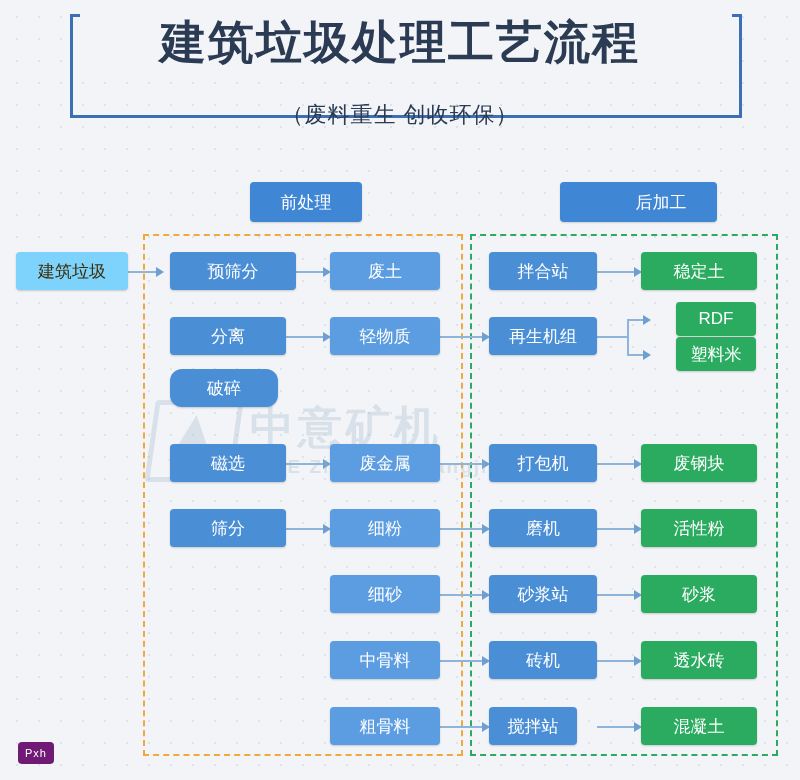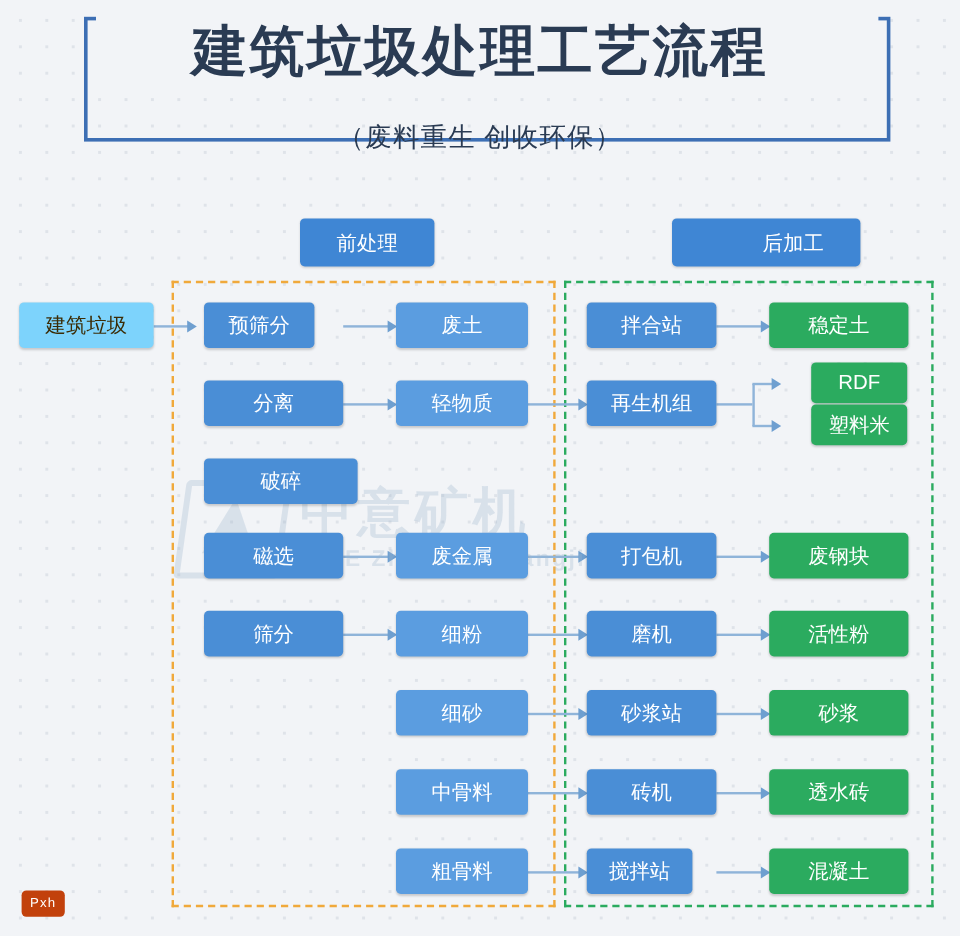--- a/index.html
+++ b/index.html
@@ -121,21 +121,21 @@
   .wm-mark:before{
     content:"";position:absolute;left:16px;top:10px;
     width:0;height:0;
     border-left:22px solid transparent;
     border-right:22px solid transparent;
     border-bottom:46px solid #9fb6cd;
   }
   .logo{
     position:absolute;left:18px;top:742px;
     width:36px;height:22px;
-    background:#c2410c;
+    background:#701a75;
     border-radius:4px;
     color:#ffffff;font-size:11px;
     display:flex;align-items:center;justify-content:center;
     letter-spacing:1px;
   }
 </style>
 </head>
 <body>
 
 <div class="bg-dots"></div>
@@ -212,23 +212,23 @@
 <div class="arrow" style="left:634px;top:722px;"></div>
 
 <div class="watermark">
   <div class="wm-mark"></div>
   <div class="wm-text-1">中意矿机</div>
   <div class="wm-text-2">ZOONYE  Zhongyi Kuangji</div>
 </div>
 
 <div class="node n-yellow" style="left:16px;top:252px;width:112px;height:38px;">建筑垃圾</div>
 
-<div class="node n-blue" style="left:170px;top:252px;width:92px;height:38px;">预筛分</div>
+<div class="node n-blue" style="left:170px;top:252px;width:126px;height:38px;">预筛分</div>
 <div class="node n-blue" style="left:170px;top:317px;width:116px;height:38px;">分离</div>
-<div class="node n-blue" style="left:170px;top:382px;width:128px;height:38px;">破碎</div>
+<div class="node n-blue" style="left:170px;top:369px;width:108px;height:38px;border-radius:12px;">破碎</div>
 <div class="node n-blue" style="left:170px;top:444px;width:116px;height:38px;">磁选</div>
 <div class="node n-blue" style="left:170px;top:509px;width:116px;height:38px;">筛分</div>
 
 <div class="node n-blue-light" style="left:330px;top:252px;width:110px;height:38px;">废土</div>
 <div class="node n-blue-light" style="left:330px;top:317px;width:110px;height:38px;">轻物质</div>
 <div class="node n-blue-light" style="left:330px;top:444px;width:110px;height:38px;">废金属</div>
 <div class="node n-blue-light" style="left:330px;top:509px;width:110px;height:38px;">细粉</div>
 <div class="node n-blue-light" style="left:330px;top:575px;width:110px;height:38px;">细砂</div>
 <div class="node n-blue-light" style="left:330px;top:641px;width:110px;height:38px;">中骨料</div>
 <div class="node n-blue-light" style="left:330px;top:707px;width:110px;height:38px;">粗骨料</div>

